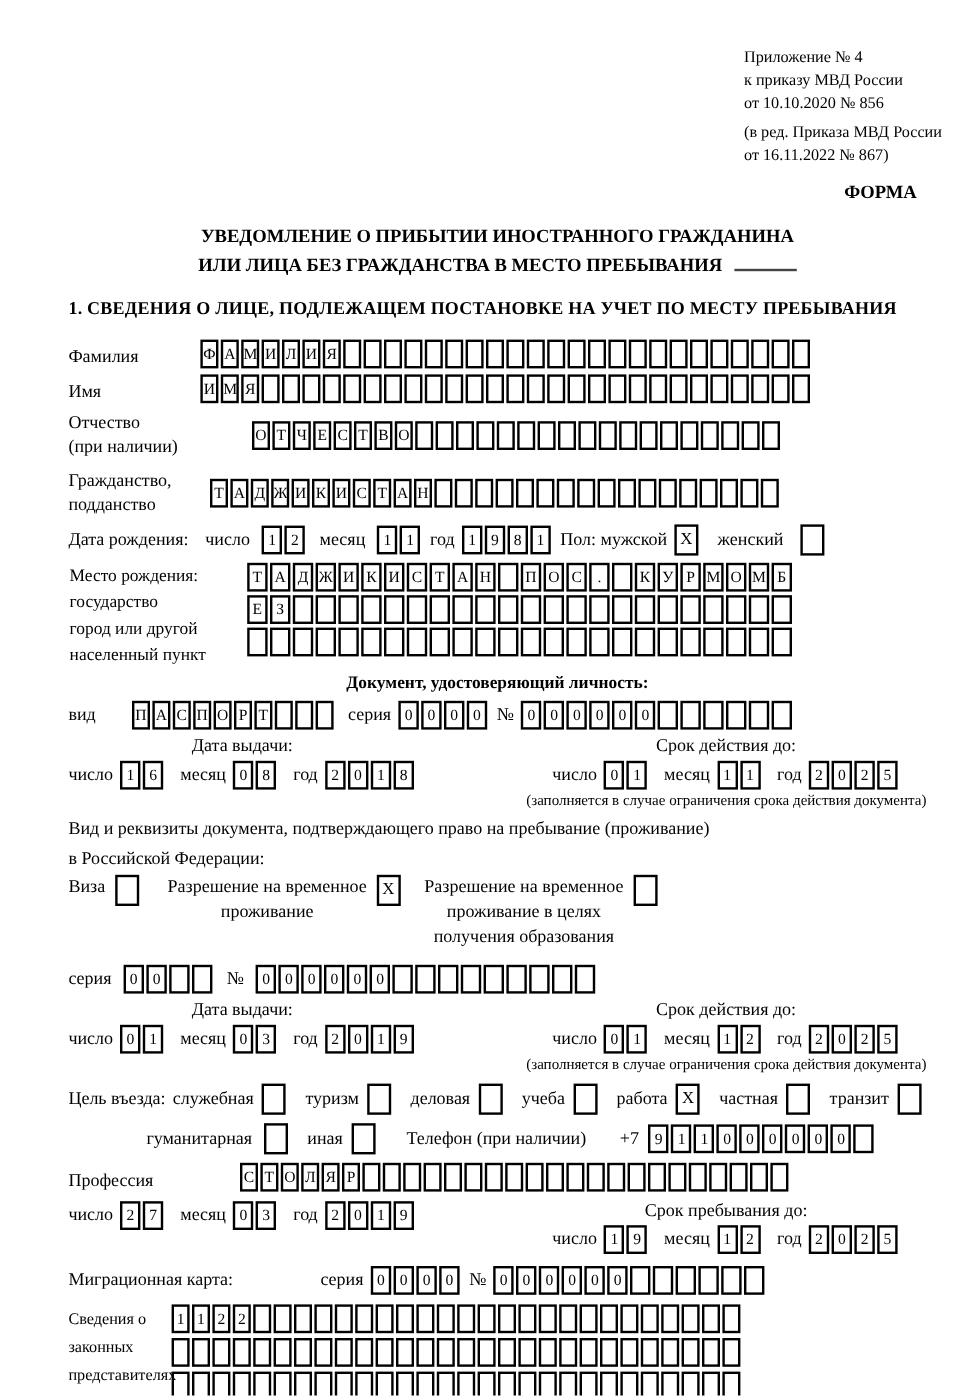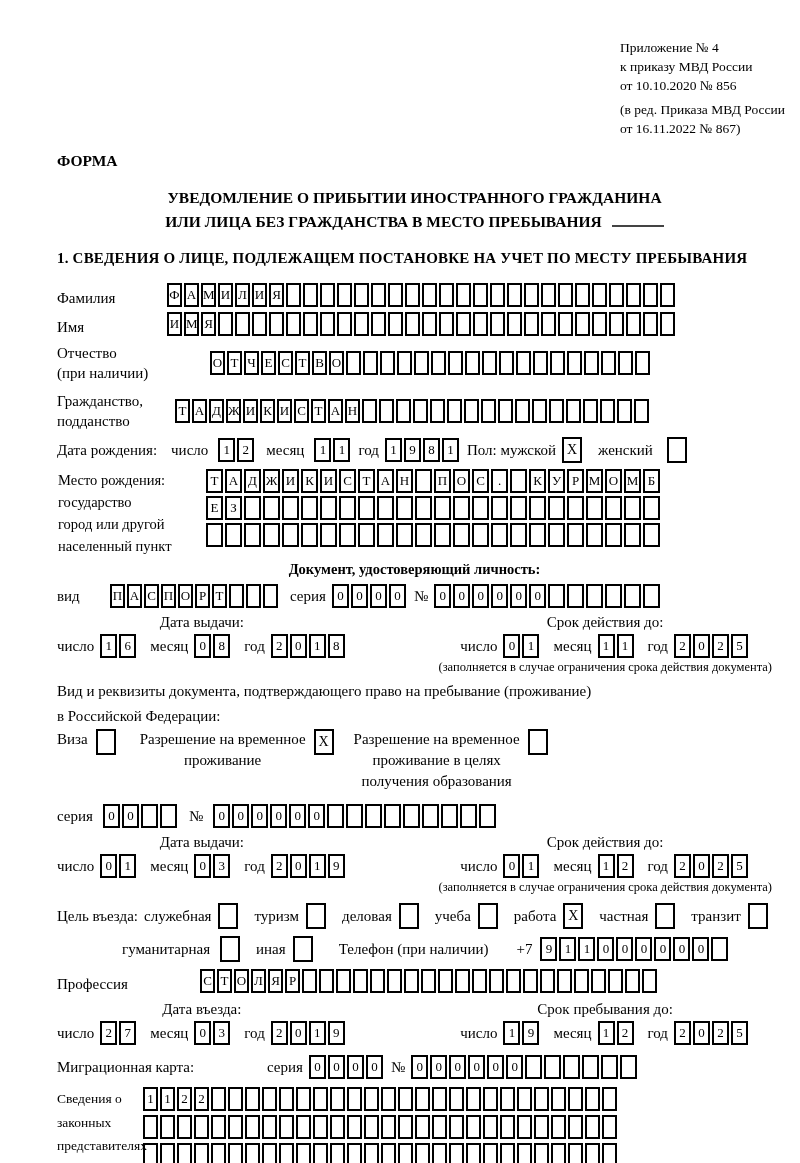--- a/index.html
+++ b/index.html
@@ -20,21 +20,21 @@
     margin-right:2px;
     text-align:center; font-size:13px; line-height:20px;
     font-family:"Liberation Serif","DejaVu Serif",serif;
   }
   .wide-cells .cell, .cell.wide { width:17px; }
   .checkbox { width:20px; height:26px; line-height:22px; font-size:14px; }
   .box-row { display:flex; align-items:center; }
 
   .hdr-block { margin-left:563px; font-size:13.5px; line-height:19px; white-space:nowrap; }
   .hdr-block .gap-top { margin-top:5px; }
-  .form-label { font-weight:bold; font-size:15.5px; margin:14px 8px 16px 0; }
+  .form-label { text-align:right; font-weight:bold; font-size:15.5px; margin:14px 8px 16px 0; }
 
   .title { text-align:center; font-weight:bold; font-size:15.5px; line-height:24px; }
   .blank-line { display:inline-block; width:52px; border-bottom:2px solid #444; height:0.9em; margin-left:10px; }
   .sect-heading { font-weight:bold; font-size:15px; letter-spacing:0.2px; margin:16px 0 16px 0; white-space:nowrap; }
 
   .char-row { display:flex; align-items:flex-end; margin-bottom:5px;gap:37px; }
   .char-row .lbl { flex:none; }
   .lbl-w73 { width:73px; } .lbl-w153 { width:153px; } .lbl-w118 { width:118px; } .lbl-w106 { width:106px; } .lbl-w86 { width:86px; font-size:13.5px; }
   .two-line-row { display:flex; align-items:center; margin-bottom:4px; min-height:44px; }
   .two-line-row .lbl { line-height:20px; }
@@ -623,21 +623,20 @@
         <span class="cell"></span>
         <span class="cell"></span>
         <span class="cell"></span>
         <span class="cell"></span>
         <span class="cell"></span>
       </span>
   </div>
 
   <div class="dates" style="margin-bottom:10px;">
     <div>
-      <div class="dg-title">Дата въезда:</div>
       <div class="dg-line">
         <span class="t">число</span>
         <span class="box-row wide-cells">
             <span class="cell">2</span>
             <span class="cell">7</span>
           </span>
         <span class="t t2">месяц</span>
         <span class="box-row wide-cells">
             <span class="cell">0</span>
             <span class="cell">3</span>

